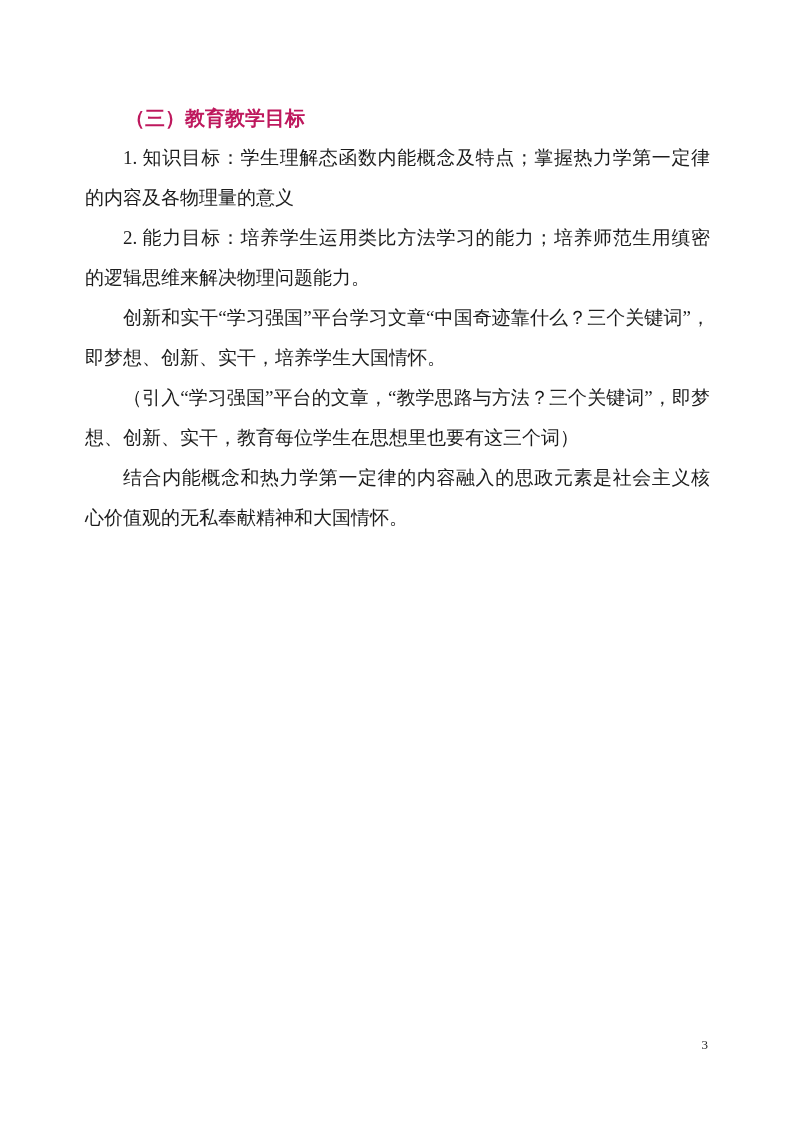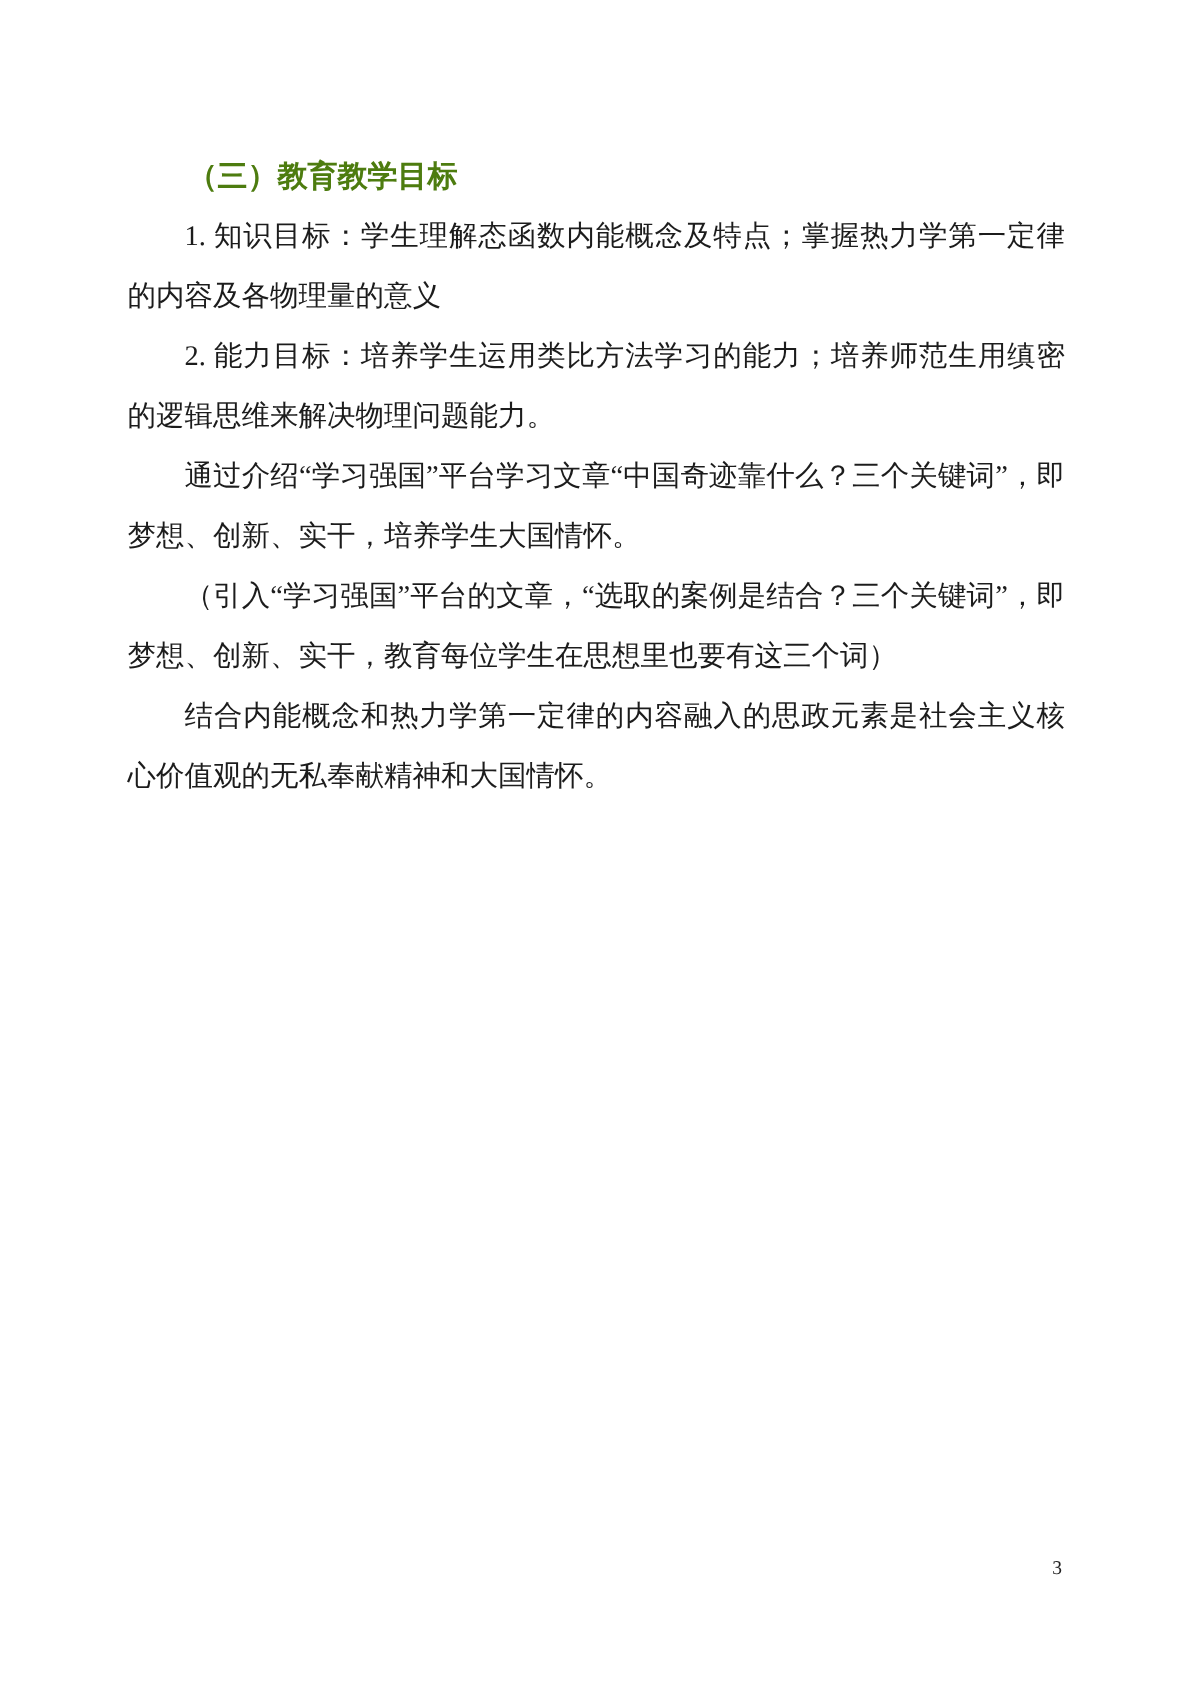--- a/index.html
+++ b/index.html
@@ -33,21 +33,21 @@
     color: #1c1c1c;
   }
   .heading {
     margin: 0;
     font-size: 20px;
     line-height: 40px;
     font-weight: bold;
     text-indent: 2em;
     text-align: left;
     font-family: "Liberation Sans", "DejaVu Sans", sans-serif;
-    color: #4d7c0f;
+    color: #be185d;
   }
   .page-number {
     position: absolute;
     top: 1036px;
     right: 86px;
     font-size: 13px;
     line-height: 18px;
     color: #222222;
     font-family: "Liberation Serif", "DejaVu Serif", serif;
   }
@@ -59,23 +59,23 @@
   <div class="content">
 
     <h2 class="heading">（三）教育教学目标</h2>
 
     <p class="para">1. 知识目标：学生理解态函数内能概念及特点；掌握热力学第一定律的内容及各物理量的意义</p>
 
     <p class="para">2. 能力目标：培养学生运用类比方法学习的能力；培养师范生用缜密的逻辑思维来解决物理问题能力。</p>
 
 
 
-    <p class="para">通过介绍“学习强国”平台学习文章“中国奇迹靠什么？三个关键词”，即梦想、创新、实干，培养学生大国情怀。</p>
+    <p class="para">创新和实干“学习强国”平台学习文章“中国奇迹靠什么？三个关键词”，即梦想、创新、实干，培养学生大国情怀。</p>
 
-    <p class="para">（引入“学习强国”平台的文章，“选取的案例是结合？三个关键词”，即梦想、创新、实干，教育每位学生在思想里也要有这三个词）</p>
+    <p class="para">（引入“学习强国”平台的文章，“教学思路与方法？三个关键词”，即梦想、创新、实干，教育每位学生在思想里也要有这三个词）</p>
 
 
 
     <p class="para">结合内能概念和热力学第一定律的内容融入的思政元素是社会主义核心价值观的无私奉献精神和大国情怀。</p>
 
 
 
   </div>
 
   <div class="page-number">3</div>

